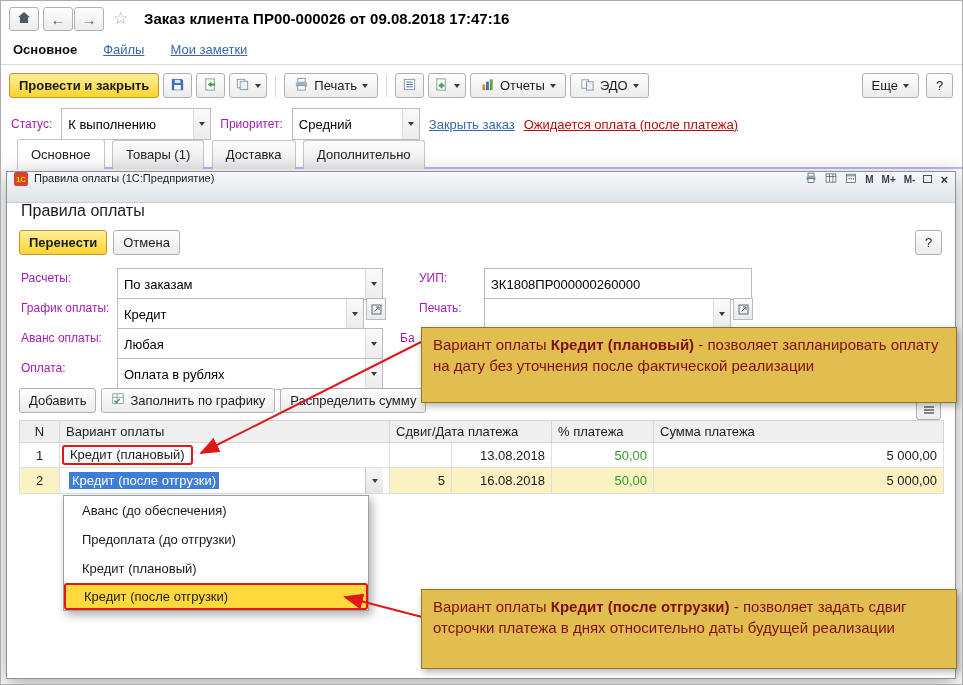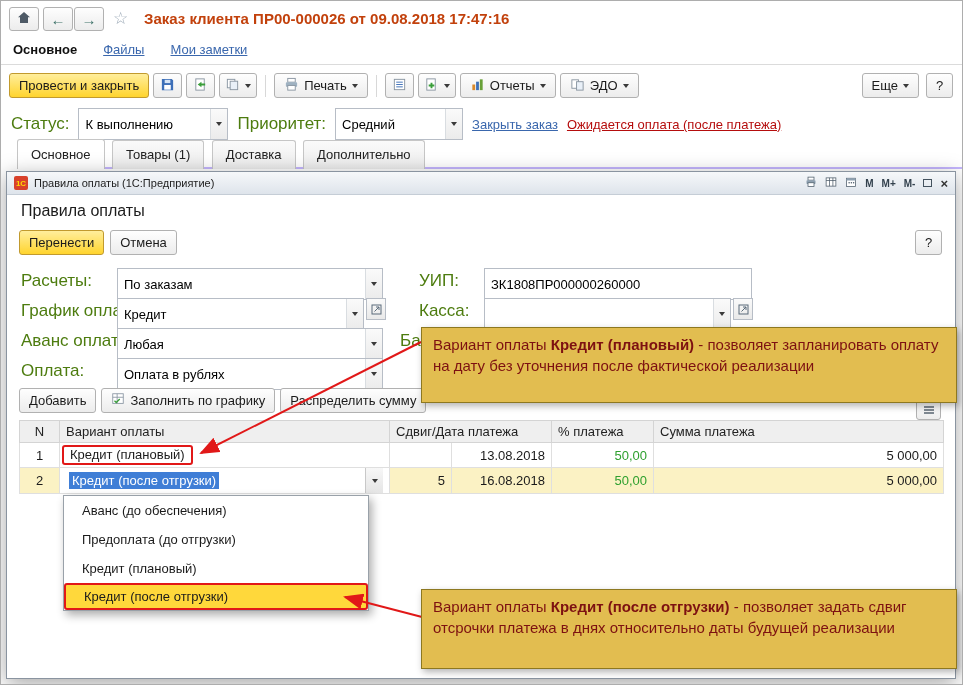--- a/index.html
+++ b/index.html
@@ -1,56 +1,56 @@
 <!DOCTYPE html>
 <html><head>
 <meta charset="utf-8">
 <style>
   *{box-sizing:border-box}
   body{margin:0;font-family:"Liberation Sans",sans-serif;background:#fff}
   #root{position:relative;width:963px;height:685px;background:#fff;border:1px solid #ADADAD;overflow:hidden}
 
-  .lbl{font-size:17px;color:#4d7c0f;white-space:nowrap}
+  .lbl{font-size:12px;color:#a21caf;white-space:nowrap}
   .link{font-size:13px;color:#3A67AD;text-decoration:underline;white-space:nowrap;cursor:pointer}
   .crt{display:inline-block;width:0;height:0;border-left:3.5px solid transparent;border-right:3.5px solid transparent;border-top:4px solid #3a3a3a}
   .btn{display:inline-flex;align-items:center;gap:5px;height:25px;padding:0 9px;border:1px solid #B1B1B1;border-radius:3px;background:linear-gradient(#FEFEFE,#ECECEC);font-size:13px;color:#1b1b1b;white-space:nowrap;cursor:default}
   .btn.ic{width:29px;padding:0;justify-content:center}
-  .btn.yl{background:linear-gradient(#FFEE9C,#FFD42E);border-color:#C19A2E;font-weight:normal}
+  .btn.yl{background:linear-gradient(#FFEE9C,#FFD42E);border-color:#C19A2E;font-weight:bold}
   .sep{width:1px;height:22px;background:#D8D8D8;margin:0 4px}
   .fld{position:relative;display:flex;align-items:center;height:32px;border:1px solid #B7BDC6;background:#fff;font-size:13px}
   .fld .val{flex:1;padding-left:6px;white-space:nowrap;overflow:hidden}
   .fld .dd{width:17px;align-self:stretch;display:flex;align-items:center;justify-content:center;border-left:1px solid #D9DDE1;background:linear-gradient(#FAFAFA,#EBEBEB)}
   .openbtn{position:absolute;width:20px;height:22px;border:1px solid #B7BDC6;background:linear-gradient(#FAFAFA,#E9E9E9);display:flex;align-items:center;justify-content:center}
 
   
   #btn-home{position:absolute;left:8px;top:6px;width:30px;height:24px;justify-content:center;padding:0}
   #btn-back{position:absolute;left:42px;top:6px;width:30px;height:24px;justify-content:center;padding:0;color:#3D7168;font-size:15px}
   #btn-fwd{position:absolute;left:73px;top:6px;width:30px;height:24px;justify-content:center;padding:0;color:#3D7168;font-size:15px}
   #star{position:absolute;left:112px;top:7px;font-size:17px;color:#9FACB9}
-  #wtitle{position:absolute;left:143px;top:9px;font-size:15px;font-weight:bold;color:#c2410c}
+  #wtitle{position:absolute;left:143px;top:9px;font-size:15px;font-weight:bold;color:#000000}
 
   #navrow{position:absolute;top:34px;left:0;right:0;height:30px;border-bottom:1px solid #DBDBDB;display:flex;align-items:center;padding-left:12px;gap:26px}
   #nav-main{font-size:13px;font-weight:bold;color:#101010}
 
   #toolbar{position:absolute;top:72px;left:8px;display:flex;align-items:center;gap:4px}
   #tbright{position:absolute;top:72px;right:9px;display:flex;gap:7px}
   #tb-help{width:27px;justify-content:center;padding:0}
 
   #statusrow{position:absolute;top:107px;left:10px;display:flex;align-items:center;gap:9px}
   #st-status{width:150px}
   #st-priority{width:128px}
   .rednote{font-size:13px;color:#B50D0D;text-decoration:underline;white-space:nowrap}
 
   #tabstrip{position:absolute;top:138px;left:16px;right:0;height:30px;border-bottom:2px solid #c4b5fd;}
   .tab{display:inline-block;height:29px;line-height:27px;padding:0 13px;border:1px solid #C6C6C6;border-bottom:none;border-radius:3px 3px 0 0;background:linear-gradient(#FAFAFA,#ECECEC);font-size:13px;margin-right:3px;vertical-align:bottom;color:#222}
   .tab.active{background:#fff;height:30px;line-height:29px}
 
   
   #modal{position:absolute;left:5px;top:170px;width:950px;height:508px;background:#fff;border:1px solid #8A94A0;box-shadow:0 5px 20px rgba(0,0,0,.35);z-index:10}
-  #mtbar{position:absolute;top:0;left:0;right:0;height:23px;background:linear-gradient(#F6F8FA,#DEE4EB);border-bottom:1px solid #C5CDD6;display:flex;align-items:center;padding:0 7px;gap:6px;font-size:11px;color:#222}
+  #mtbar{position:absolute;top:0;left:0;right:0;height:31px;background:linear-gradient(#F6F8FA,#DEE4EB);border-bottom:1px solid #C5CDD6;display:flex;align-items:flex-start;padding:0 7px;gap:6px;font-size:11px;color:#222}
   .logo1c{width:14px;height:14px;background:#D8412B;color:#FFD900;font-size:8px;font-weight:bold;display:flex;align-items:center;justify-content:center;border-radius:2px}
   .mticons{margin-left:auto;display:flex;align-items:center;gap:8px;color:#4C5B68}
   .mem{font-weight:bold;font-size:10px;color:#33414D}
   .wbox{width:9px;height:8px;border:1px solid #44525E;display:inline-block}
   .wclose{font-size:13px;color:#333;font-weight:bold;line-height:1}
 
   #mhead{position:absolute;left:14px;top:30px;font-size:16px;color:#1b1b1b}
   #mbtns{position:absolute;left:12px;top:58px;display:flex;gap:6px}
   #mhelp{position:absolute;right:13px;top:58px;width:27px;justify-content:center;padding:0}
 
@@ -277,21 +277,21 @@
           <span class="crt"></span>
         </span>
     </div>
     <span class="openbtn" id="o-sched">
         <svg width="11" height="11" viewBox="0 0 11 11">
           <rect x="1" y="1" width="9" height="9" fill="none" stroke="#5A6B7A"></rect>
           <path d="M3.5 7.5L8 3M5 3h3v3" stroke="#5A6B7A" fill="none"></path>
         </svg>
       </span>
 
-    <span class="lbl" id="l-cash">Касса:</span>
+    <span class="lbl" id="l-cash">Печать:</span>
     <div class="fld" id="f-cash">
       <span class="val"></span>
       <span class="dd">
           <span class="crt"></span>
         </span>
     </div>
     <span class="openbtn" id="o-cash">
         <svg width="11" height="11" viewBox="0 0 11 11">
           <rect x="1" y="1" width="9" height="9" fill="none" stroke="#5A6B7A"></rect>
           <path d="M3.5 7.5L8 3M5 3h3v3" stroke="#5A6B7A" fill="none"></path>

